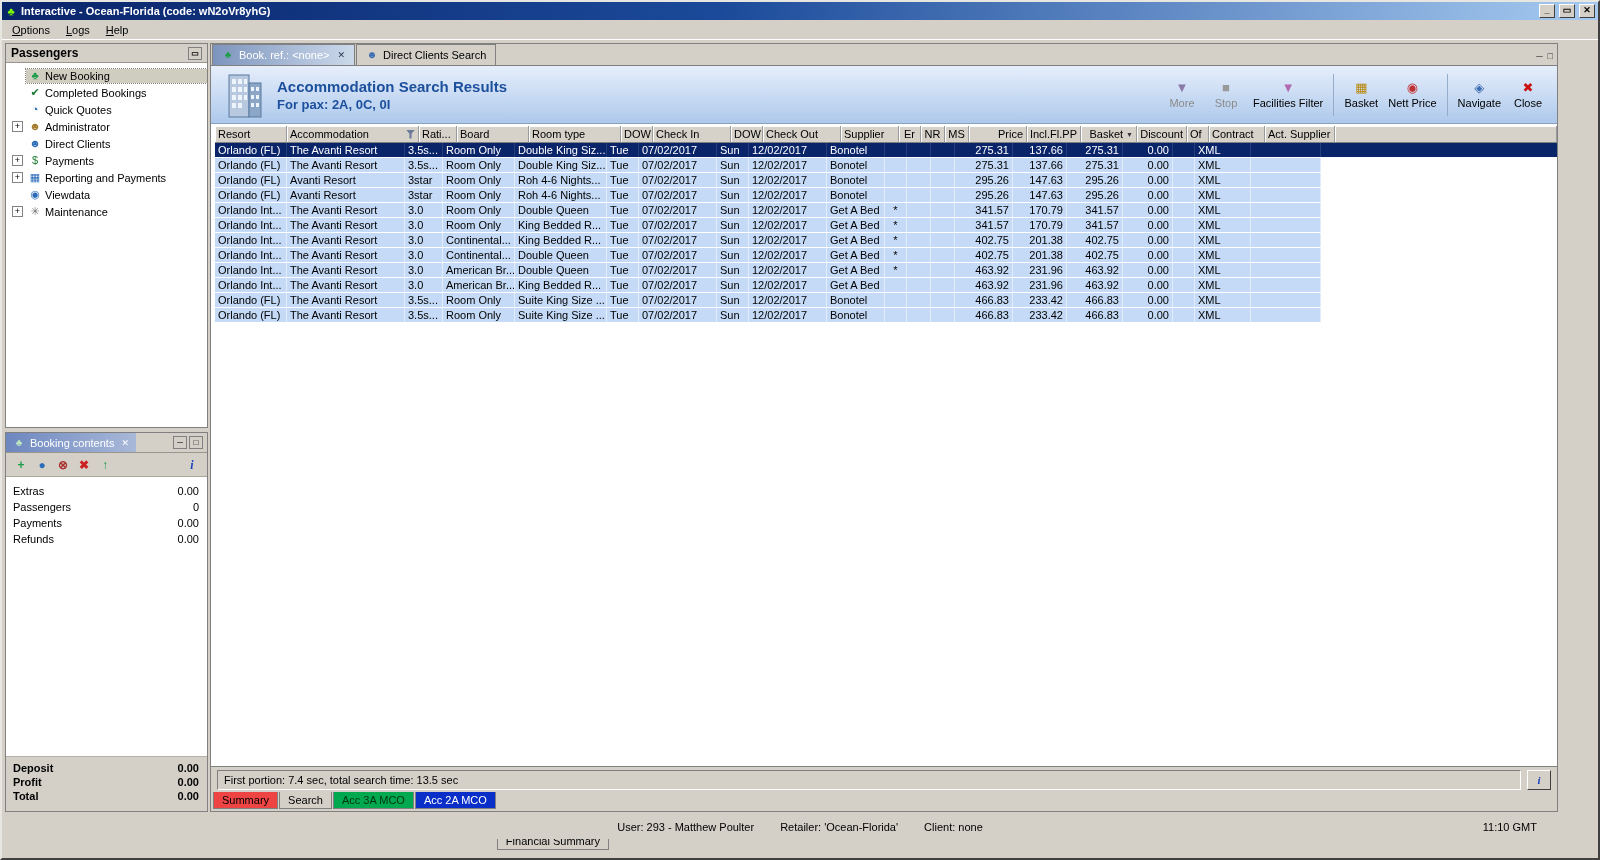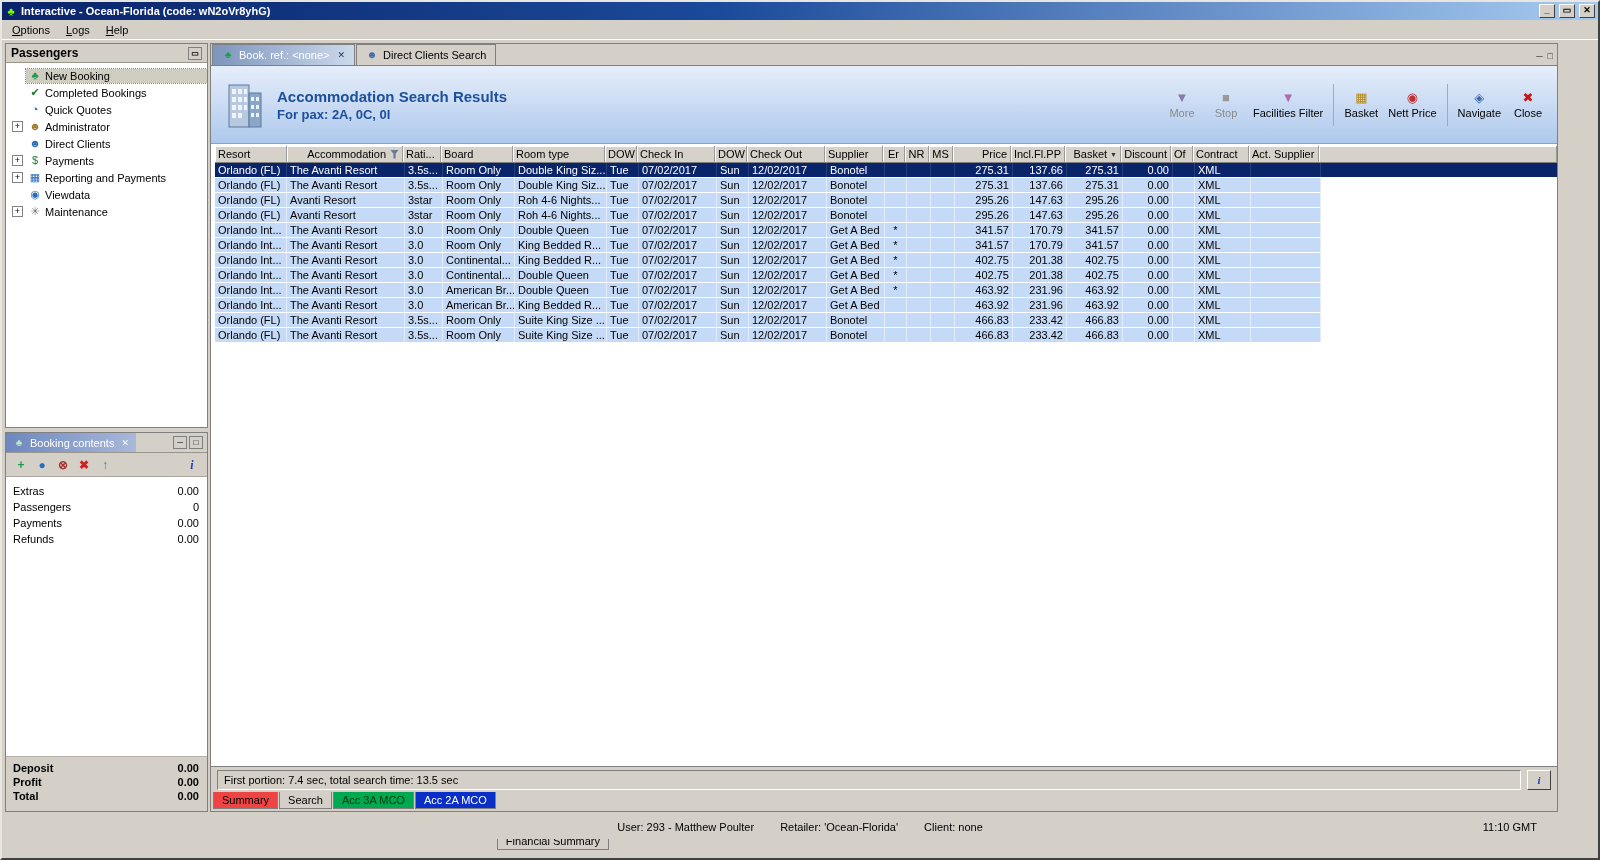--- a/index.html
+++ b/index.html
@@ -63,21 +63,21 @@
   #main-panel { left:208px; top:41px; width:1348px; height:769px; display:flex; flex-direction:column; }
   .tabstrip { height:22px; display:flex; align-items:flex-end; gap:1px; padding-left:1px;
               border-bottom:1px solid #808080; }
   .tab { height:21px; display:flex; align-items:center; gap:5px; padding:0 9px;
          border:1px solid #808080; border-bottom:none; background:#d4d0c8; }
   .tab.active { background:linear-gradient(to right,#7d95bd,#ccd9eb); color:#fff; }
   .tab-close { font-size:9px; color:#2a3a55; padding-left:3px; }
   .tabstrip .spacer { flex:1; }
   .strip-btn { font-size:9px; padding:0 4px 4px 0; color:#333; }
 
-  .search-header { height:78px; display:flex; align-items:center; padding:0 12px;
+  .search-header { height:58px; display:flex; align-items:center; padding:0 12px;
                    background:linear-gradient(to bottom,#e6eefb,#aec9ec); border-bottom:1px solid #8aa0bd;justify-content:center; }
   .header-titles { margin-left:12px; color:#1c4f9c; }
   .header-title { font-size:15px; font-weight:bold; }
   .header-subtitle { font-size:13px; font-weight:bold; margin-top:2px; }
   .header-toolbar { margin-left:auto; display:flex; align-items:center; gap:10px; }
   .hbtn { display:flex; flex-direction:column; align-items:center; justify-content:center; gap:3px; min-width:34px; }
   .hbtn .icon { font-size:13px; }
   .hbtn.disabled { color:#8a8a8a; }
   .hsep { width:1px; height:42px; background:#96accb; }
 
@@ -342,21 +342,21 @@
           </div>
         </div>
     </div>
 
 
     <div class="table-region">
       <div class="grid-header" id="grid-header">
           <div class="gcell ghead" style="width: 72px; justify-content: flex-start;">
             <span>Resort</span>
           </div>
-          <div class="gcell ghead" style="width: 116px; justify-content: flex-end;">
+          <div class="gcell ghead" style="width: 132px; justify-content: space-between;">
             <span>Accommodation</span>
             <span class="funnel"></span>
           </div>
           <div class="gcell ghead" style="width: 38px; justify-content: flex-start;">
             <span>Rati...</span>
           </div>
           <div class="gcell ghead" style="width: 72px; justify-content: flex-start;">
             <span>Board</span>
           </div>
           <div class="gcell ghead" style="width: 92px; justify-content: flex-start;">

